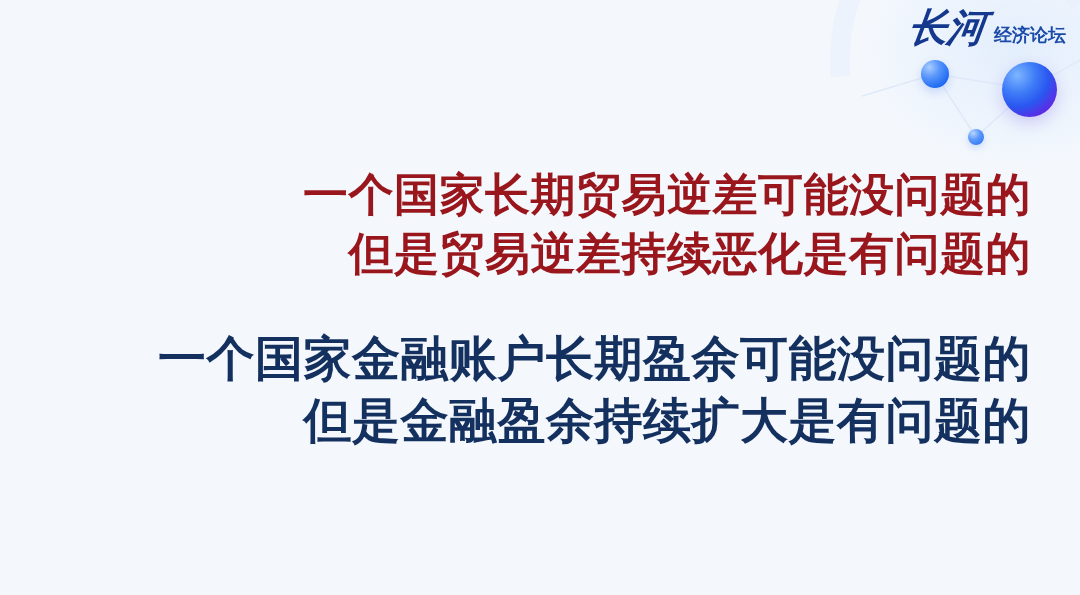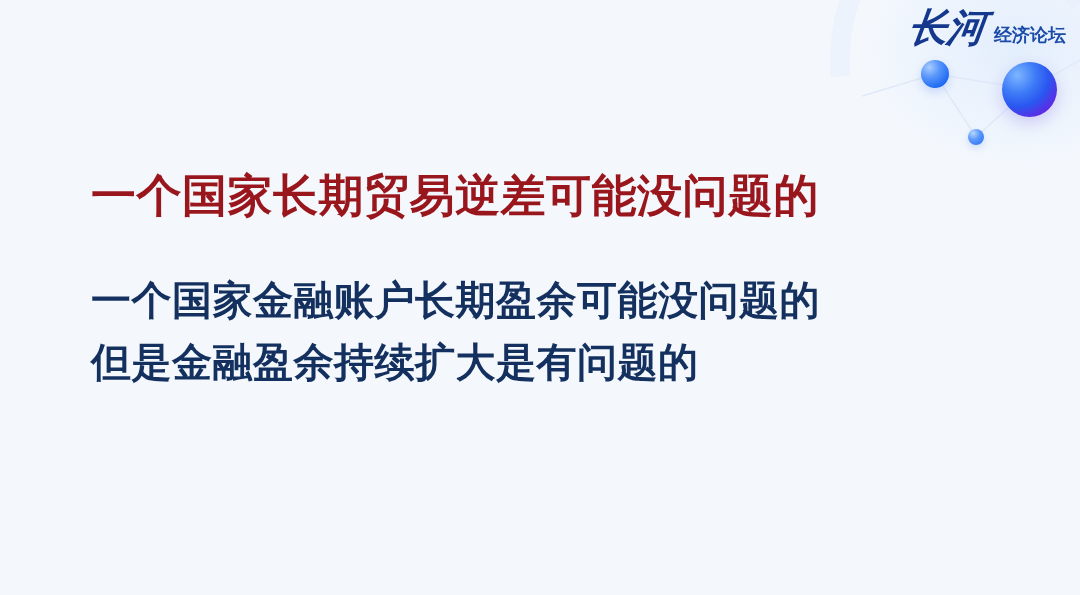--- a/index.html
+++ b/index.html
@@ -149,33 +149,34 @@
   }
   .para {
     margin: 0;
     padding: 0;
   }
   .para-trade { margin-bottom: 44px; }
 
   .line {
     margin: 0;
     padding: 0;
-    font-family: Liberation Sans, sans-serif;
+    font-family: Liberation Serif, serif;
     font-weight: 700;
     white-space: nowrap;
+    text-align: right;
   }
   .line-red {
     color: #99161c;
     font-size: 45px;
     line-height: 59px;
     letter-spacing: 0.5px;
   }
   .line-blue {
     color: #13305f;
-    font-size: 40px;
+    font-size: 48px;
     line-height: 62px;
     letter-spacing: 0.5px;
   }
 </style>
 </head>
 <body>
 
 <div id="slide">
 
   <div class="bg-deco">
@@ -201,20 +202,21 @@
 
   <div class="logo">
     <span class="logo-brush">长河</span>
     <span class="logo-name">经济论坛</span>
   </div>
 
   <div class="content">
 
     <div class="para para-trade">
       <p class="line line-red">一个国家长期贸易逆差可能没问题的</p>
+      <p class="line line-red">但是贸易逆差持续恶化是有问题的</p>
     </div>
 
     <div class="para para-finance">
       <p class="line line-blue">一个国家金融账户长期盈余可能没问题的</p>
       <p class="line line-blue">但是金融盈余持续扩大是有问题的</p>
     </div>
 
   </div>
 
 </div>

